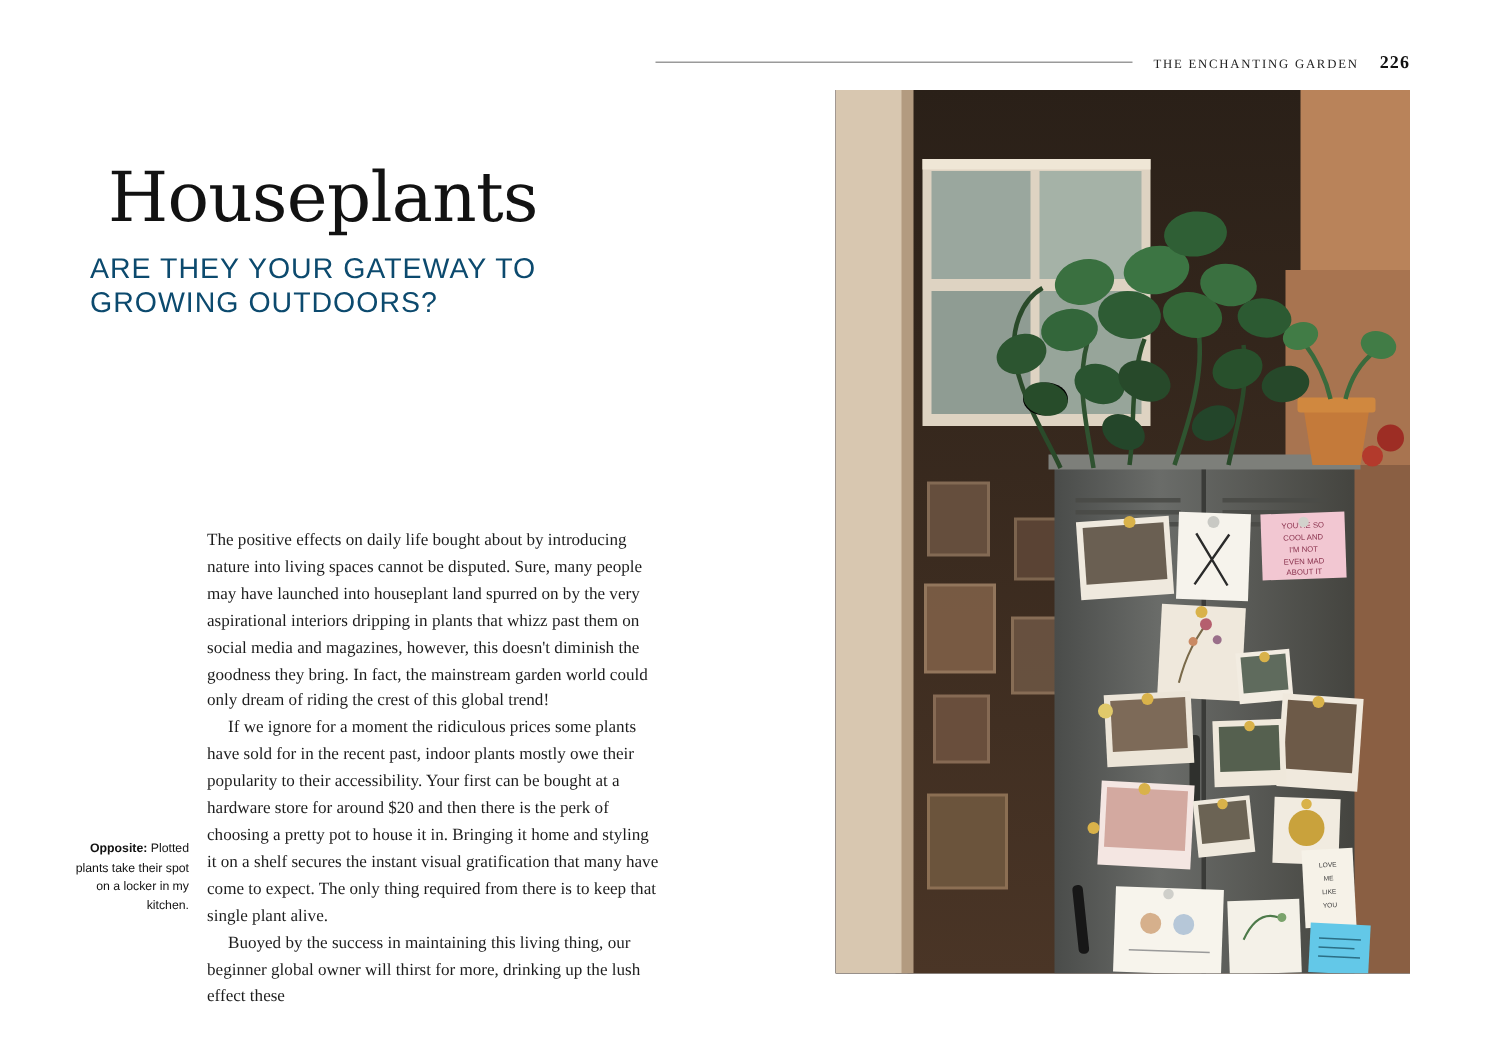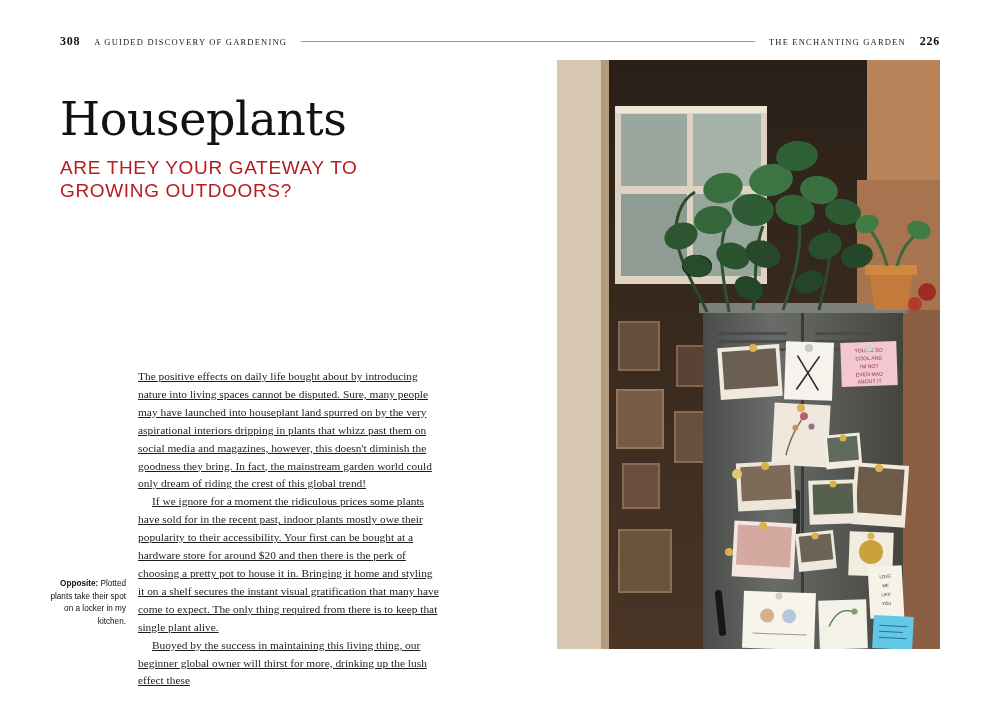--- a/index.html
+++ b/index.html
@@ -56,54 +56,53 @@
     left: 60px;
     top: 96px;
     width: 400px;
   }
   .main-title {
     font-family: "DejaVu Serif", "Liberation Serif", serif;
     font-size: 46px;
     line-height: 1;
     letter-spacing: -0.01em;
     color: #121212;
-    margin: 0;
+    margin: 12px;
     font-weight: 400;
   }
   .subtitle {
     margin-top: 14px;
     font-family: "Liberation Sans", sans-serif;
     font-size: 19px;
     line-height: 1.22;
     letter-spacing: 0.035em;
-    color: #b91c1c;
+    color: #0c4a6e;
     text-transform: uppercase;
     font-weight: 400;
   }
 
   
   .body-col {
     position: absolute;
     left: 138px;
-    top: 368px;
+    top: 352px;
     width: 303px;
     font-size: 11.4px;
     line-height: 1.57;
     color: #1d1d1d;
     text-align: left;
-    text-decoration: underline;
   }
   .body-col p { margin: 0; }
   .body-col p + p { text-indent: 14px; }
 
   
   .caption {
     position: absolute;
     left: 40px;
-    top: 578px;
+    top: 560px;
     width: 86px;
     text-align: right;
     font-family: "Liberation Sans", sans-serif;
     font-size: 8.2px;
     line-height: 1.55;
     color: #111;
   }
   .caption b { font-weight: 700; }
 
   
@@ -116,25 +115,20 @@
     overflow: hidden;
     background: #2a2320;
   }
   .photo svg { display: block; }
 </style>
 </head>
 <body>
 
 <div class="page">
 
-  <div class="runhead runhead-left">
-    <span class="folio">308</span>
-    <span class="runhead-title">A GUIDED DISCOVERY OF GARDENING</span>
-    <span class="rule rule-left"></span>
-  </div>
 
   <div class="runhead runhead-right">
     <span class="folio">226</span>
     <span class="runhead-title">THE ENCHANTING GARDEN</span>
     <span class="rule rule-right"></span>
   </div>
 
   <div class="title-block">
     <h1 class="main-title">Houseplants</h1>
     <div class="subtitle">Are they your gateway to growing outdoors?</div>

